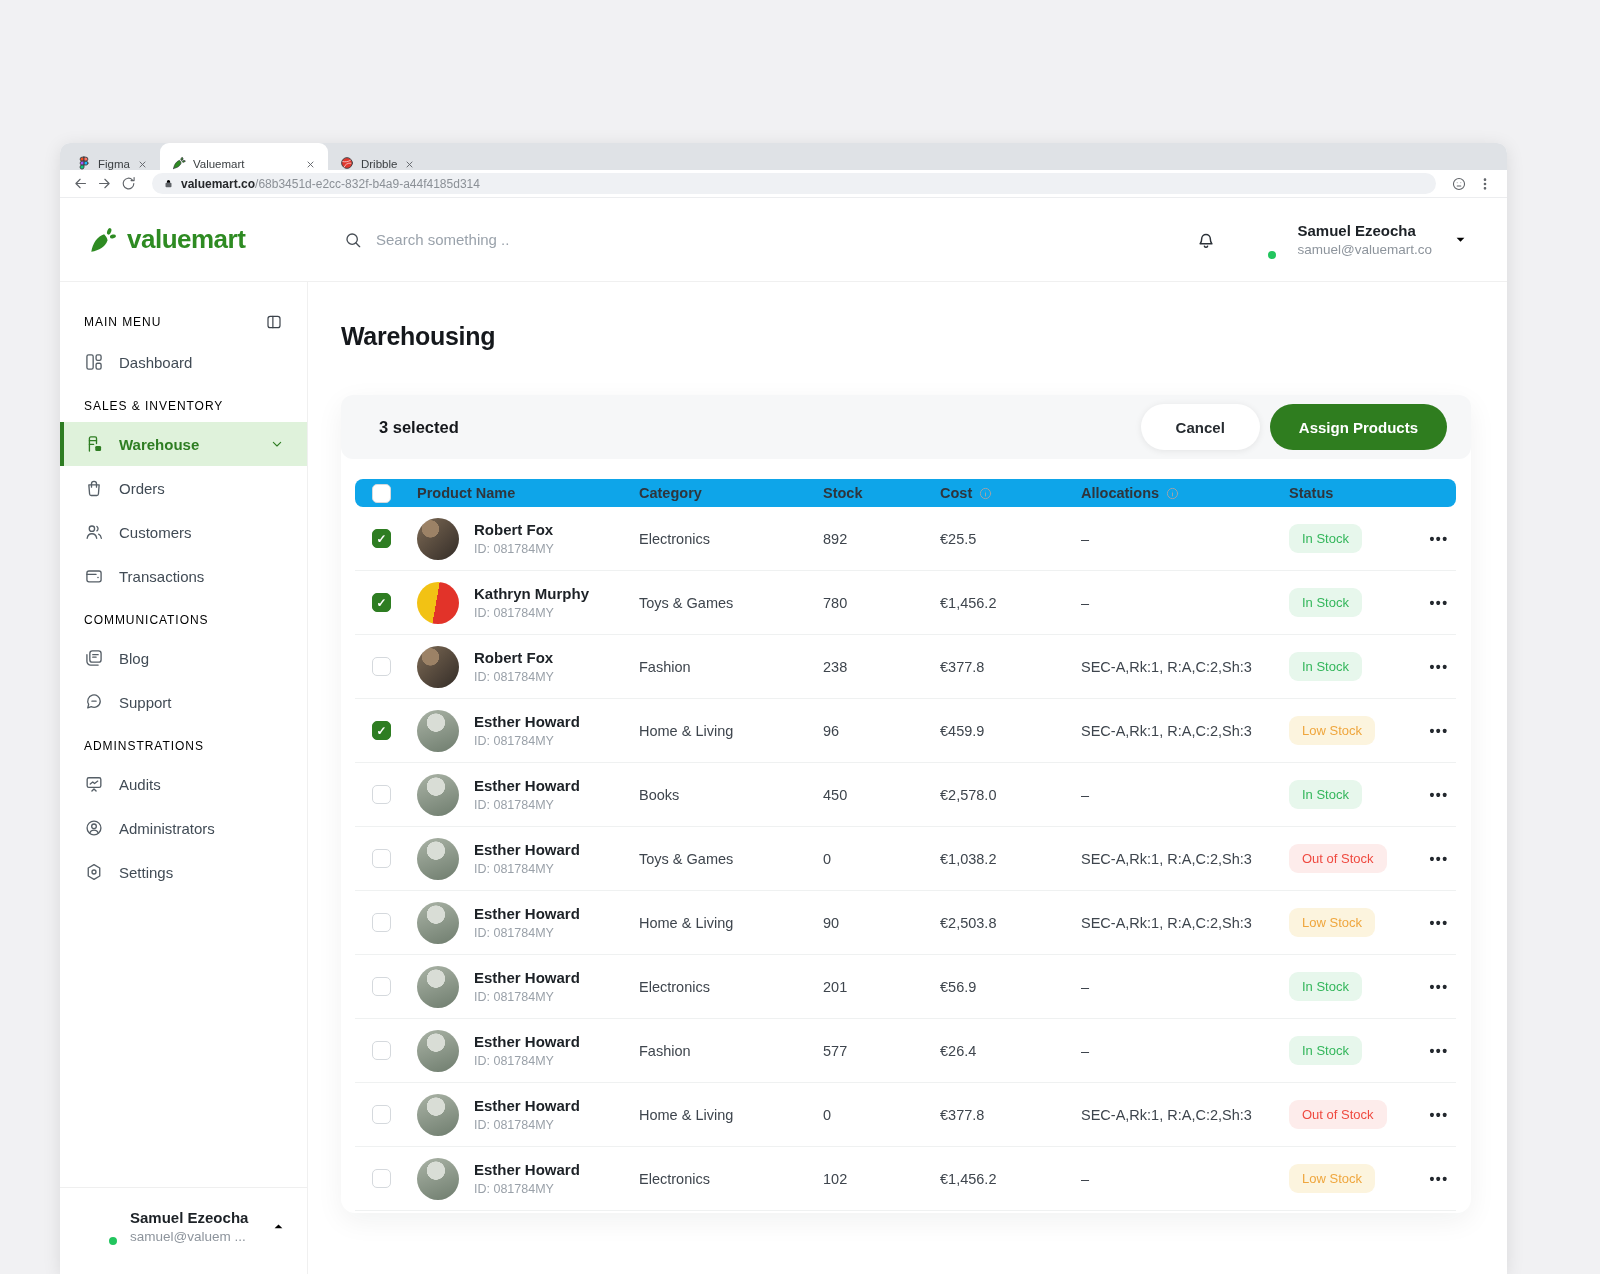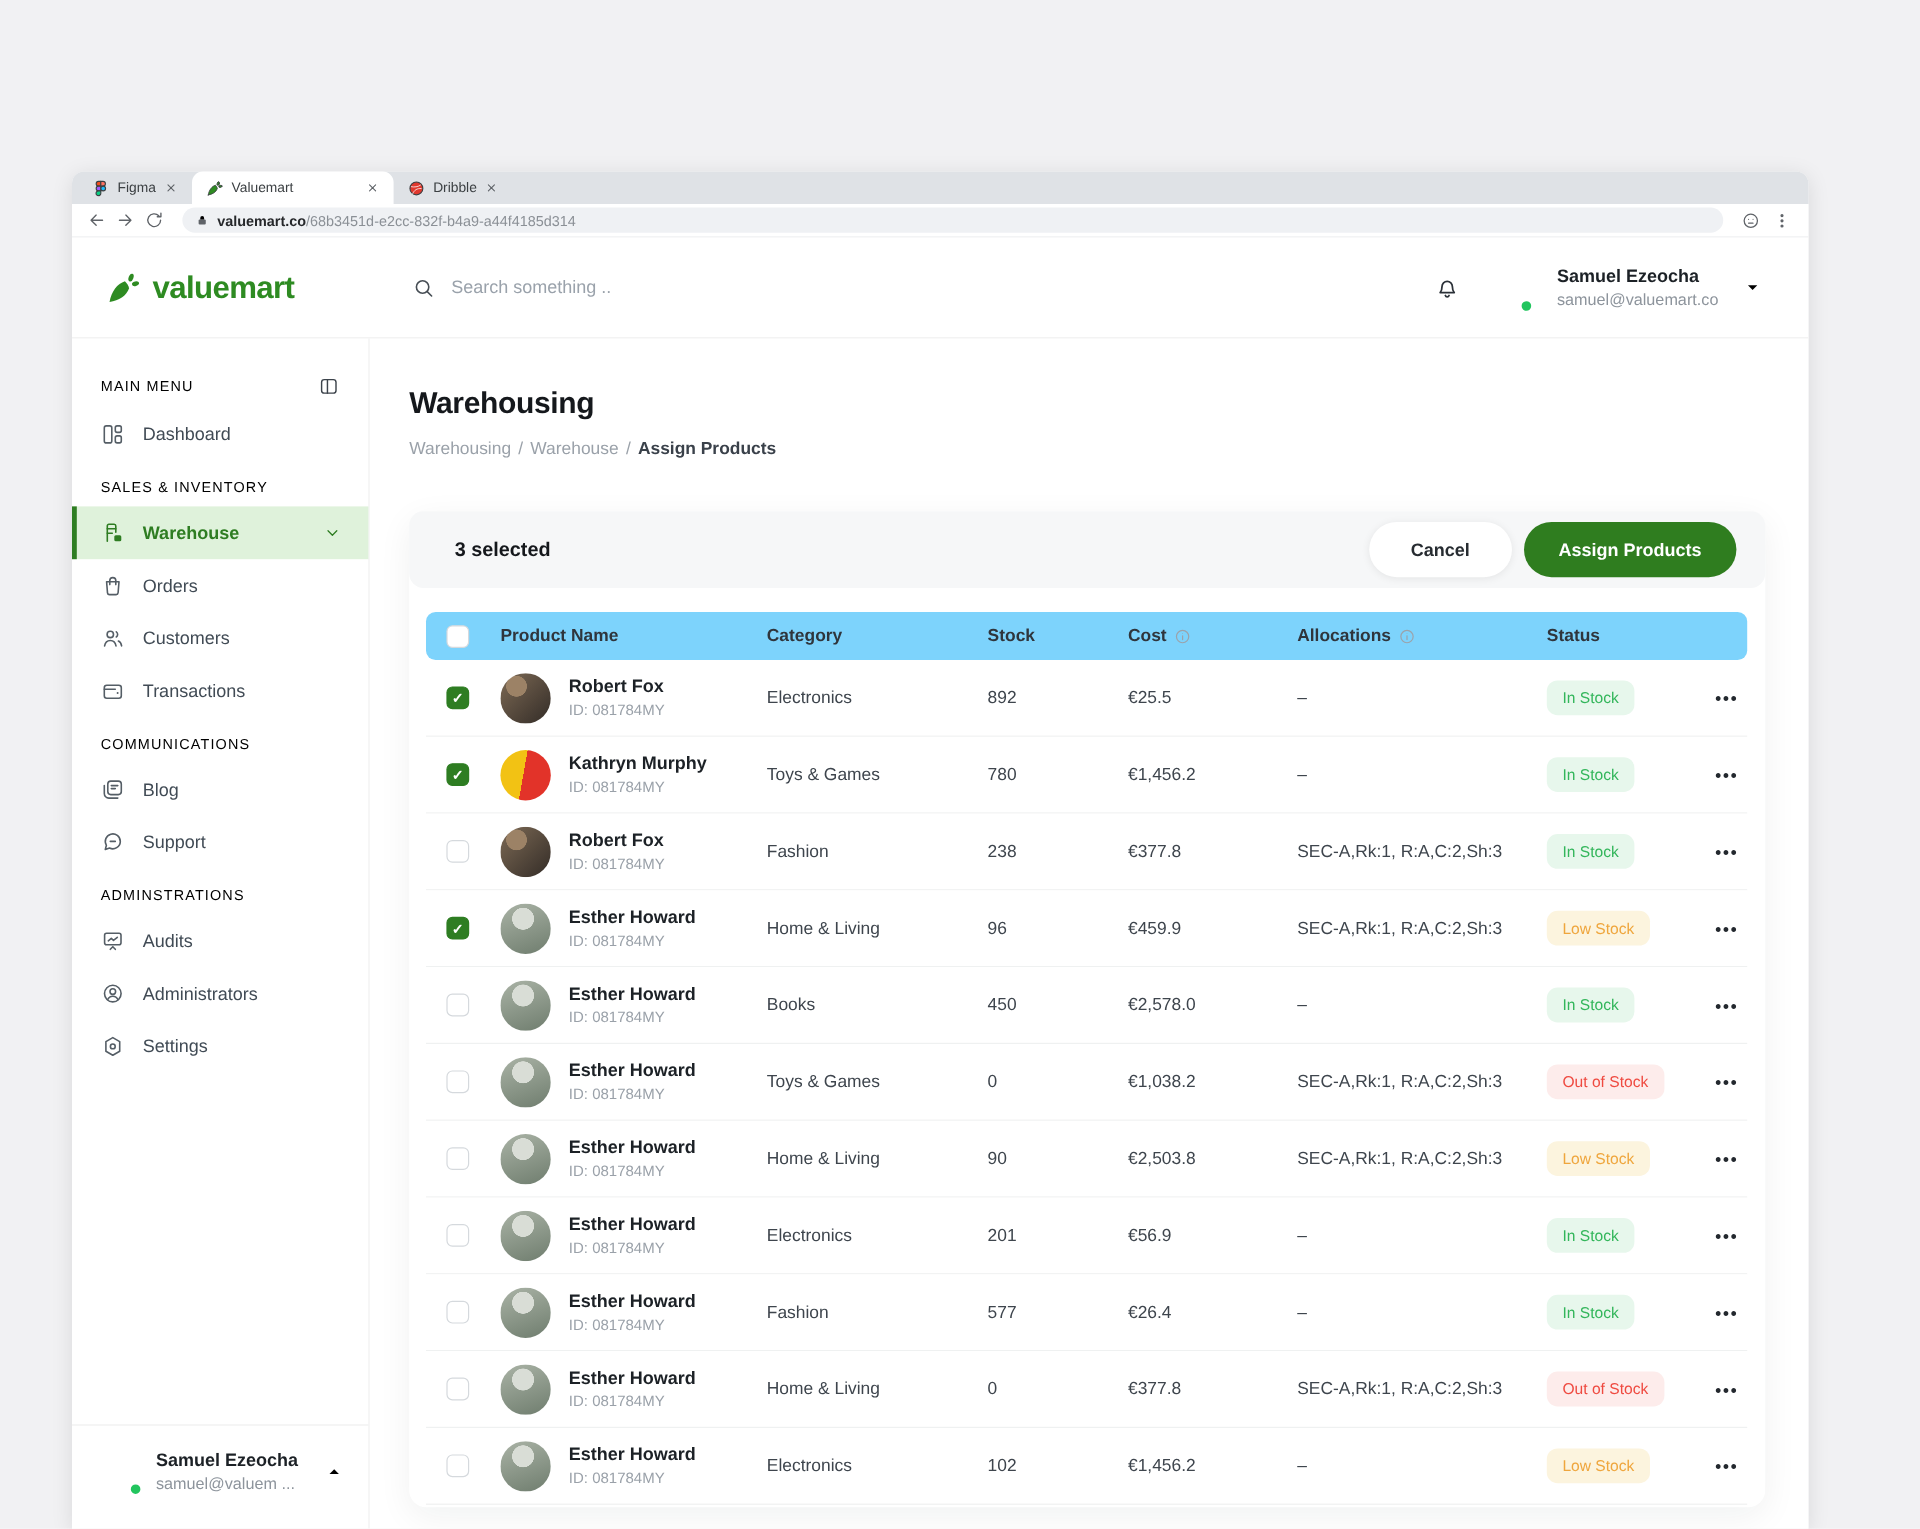--- a/index.html
+++ b/index.html
@@ -11,21 +11,21 @@
     color:#22272e;
   }
   .icon svg, .nav-ico svg, .favicon svg { width:100%; height:100%; fill:none; stroke:currentColor; stroke-width:1.6; stroke-linecap:round; stroke-linejoin:round; display:block; }
 
   
   .window { position:absolute; left:60px; top:143px; width:1447px; height:1131px;
     background:#fff; border-radius:10px 10px 0 0; box-shadow:0 3px 18px rgba(0,0,0,.10); }
 
   .tabstrip { height:27px; background:#dfe2e6; border-radius:10px 10px 0 0;
     display:flex; align-items:flex-end; padding-left:5px; }
-  .tab { height:27px; display:flex; align-items:center; gap:7px; padding:0 12px;
+  .tab { height:27px; display:flex; align-items:flex-end; gap:7px; padding:0 12px;
     font-size:11.5px; color:#3c4043; border-radius:9px 9px 0 0;margin-top:26px; }
   .tab.active { background:#fff; width:168px; }
   .tab .favicon { width:14px; height:14px; flex:0 0 auto; }
   .tab .tab-label { white-space:nowrap; }
   .tab.active .tab-label { flex:1; }
   .tab-close { width:11px; height:11px; color:#5f6368; flex:0 0 auto; }
   .tab-close svg { width:100%; height:100%; fill:none; stroke:currentColor; stroke-width:2; stroke-linecap:round; }
 
   .toolbar { height:28px; background:#fff; display:flex; align-items:center; padding:0 12px; gap:7px; border-bottom:1px solid #ecedef; }
   .nav-ico { width:17px; height:17px; color:#5f6368; flex:0 0 auto; }
@@ -86,21 +86,21 @@
   .card { margin-top:44px; width:1130px; background:#fff; border-radius:14px; box-shadow:0 8px 28px rgba(20,30,40,.06); padding-bottom:2px; }
   .selbar { height:64px; background:#f6f7f8; border-radius:12px; display:flex; align-items:center; padding:0 24px 0 38px; }
   .sel-count { font-size:16.5px; font-weight:bold; color:#15181c; }
   .selbtns { margin-left:auto; display:flex; align-items:center; gap:10px; }
   .btn { height:46px; border:none; border-radius:24px; font-size:15px; font-weight:bold; font-family:inherit; cursor:pointer; }
   .btn-cancel { padding:0 35px; background:#fff; color:#272c31; box-shadow:0 1px 7px rgba(0,0,0,.08); }
   .btn-assign { padding:0 29px; background:#2F7D1F; color:#fff; }
 
   .table { margin:20px 15px 0 14px; }
   .grid { display:grid; grid-template-columns:62px 222px 184px 117px 141px 208px 133px 1fr; align-items:center; }
-  .thead { height:40px; background:#7dd3fc; border-radius:8px; font-size:14.5px; font-weight:bold; color:#2f353c; }
+  .thead { height:28px; background:#0ea5e9; border-radius:8px; font-size:14.5px; font-weight:bold; color:#2f353c; }
   .th { display:flex; align-items:center; gap:6px; }
   .info-ico { width:15px; height:15px; color:#9ba3ab; }
   .trow { height:64px; border-bottom:1px solid #eff1f1; font-size:14.5px; color:#3e454d; background:#fff; }
   .c-check { padding-left:17px; }
   .checkbox { width:19px; height:19px; border:1.5px solid #d5d9dd; border-radius:5px; background:#fff; display:flex; align-items:center; justify-content:center; cursor:pointer; }
   .checkbox.checked { background:#2E7D22; border-color:#2E7D22; }
   .checkbox.checked::after { content:"\2713"; color:#fff; font-size:12px; font-weight:bold; }
   .c-prod { display:flex; align-items:center; gap:15px; }
   .pavatar { width:42px; height:42px; border-radius:50%; flex:0 0 auto; }
   .pname { display:block; font-size:15px; font-weight:bold; color:#1c2126; }
@@ -401,21 +401,20 @@
             <div class="uemail">samuel@valuem ...</div>
           </div>
           <span class="chev"><svg viewBox="0 0 24 24">
                 <path d="M6.5 14.5L12 9l5.5 5.5"></path>
               </svg></span>
         </div>
       </div>
 
       <div class="main">
         <div class="page-title">Warehousing</div>
-        <div class="breadcrumb" id="breadcrumb"><span class="bc-item">Warehousing</span><span class="bc-sep">/</span><span class="bc-item">Warehouse</span><span class="bc-sep">/</span><span class="bc-item current">Assign Products</span></div>
 
         <div class="card">
           <div class="selbar">
             <span class="sel-count">3 selected</span>
             <div class="selbtns">
               <button class="btn btn-cancel">Cancel</button>
               <button class="btn btn-assign">Assign Products</button>
             </div>
           </div>
 

